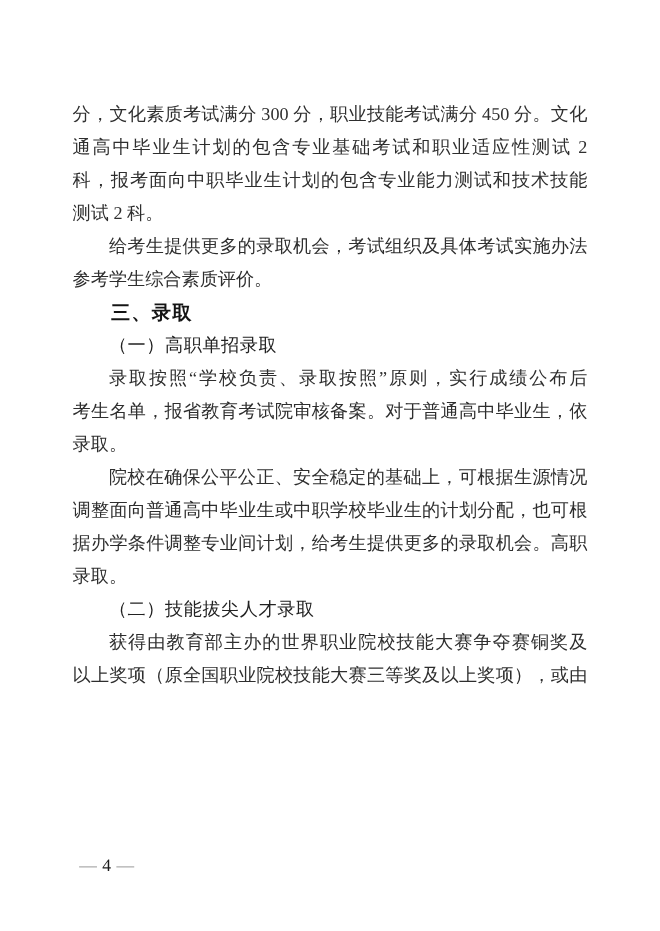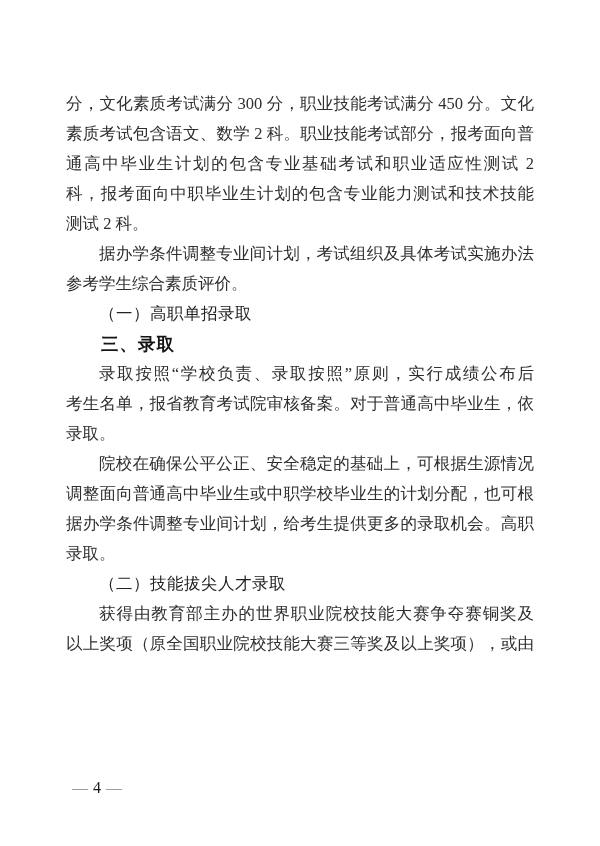--- a/index.html
+++ b/index.html
@@ -64,28 +64,27 @@
   .page-footer .dash { color: #8f8f8f; }
   .page-footer .num  { color: #1c1c1c; }
 </style>
 </head>
 <body>
 
 <div class="page">
 
   <div class="doc-body">
     <div class="line j">分，文化素质考试满分 300 分，职业技能考试满分 450 分。文化</div>
-    <div class="line j">素质考试包含语文、数学 2 科。职业技能考试部分，报考面向普</div>
     <div class="line j">通高中毕业生计划的包含专业基础考试和职业适应性测试 2</div>
     <div class="line j">科，报考面向中职毕业生计划的包含专业能力测试和技术技能</div>
     <div class="line e">测试 2 科。</div>
-    <div class="line j ind">据办学条件调整专业间计划，考试组织及具体考试实施办法</div>
+    <div class="line j ind">给考生提供更多的录取机会，考试组织及具体考试实施办法</div>
     <div class="line e">参考学生综合素质评价。</div>
+    <div class="line e ind h1">三、录取</div>
     <div class="line e ind h2">（一）高职单招录取</div>
-    <div class="line e ind h1">三、录取</div>
     <div class="line j ind">录取按照“学校负责、录取按照”原则，实行成绩公布后</div>
     <div class="line j">考生名单，报省教育考试院审核备案。对于普通高中毕业生，依</div>
     <div class="line e">录取。</div>
     <div class="line j ind">院校在确保公平公正、安全稳定的基础上，可根据生源情况</div>
     <div class="line j">调整面向普通高中毕业生或中职学校毕业生的计划分配，也可根</div>
     <div class="line j">据办学条件调整专业间计划，给考生提供更多的录取机会。高职</div>
     <div class="line e">录取。</div>
     <div class="line e ind h2">（二）技能拔尖人才录取</div>
     <div class="line j ind">获得由教育部主办的世界职业院校技能大赛争夺赛铜奖及</div>
     <div class="line j">以上奖项（原全国职业院校技能大赛三等奖及以上奖项），或由</div>

